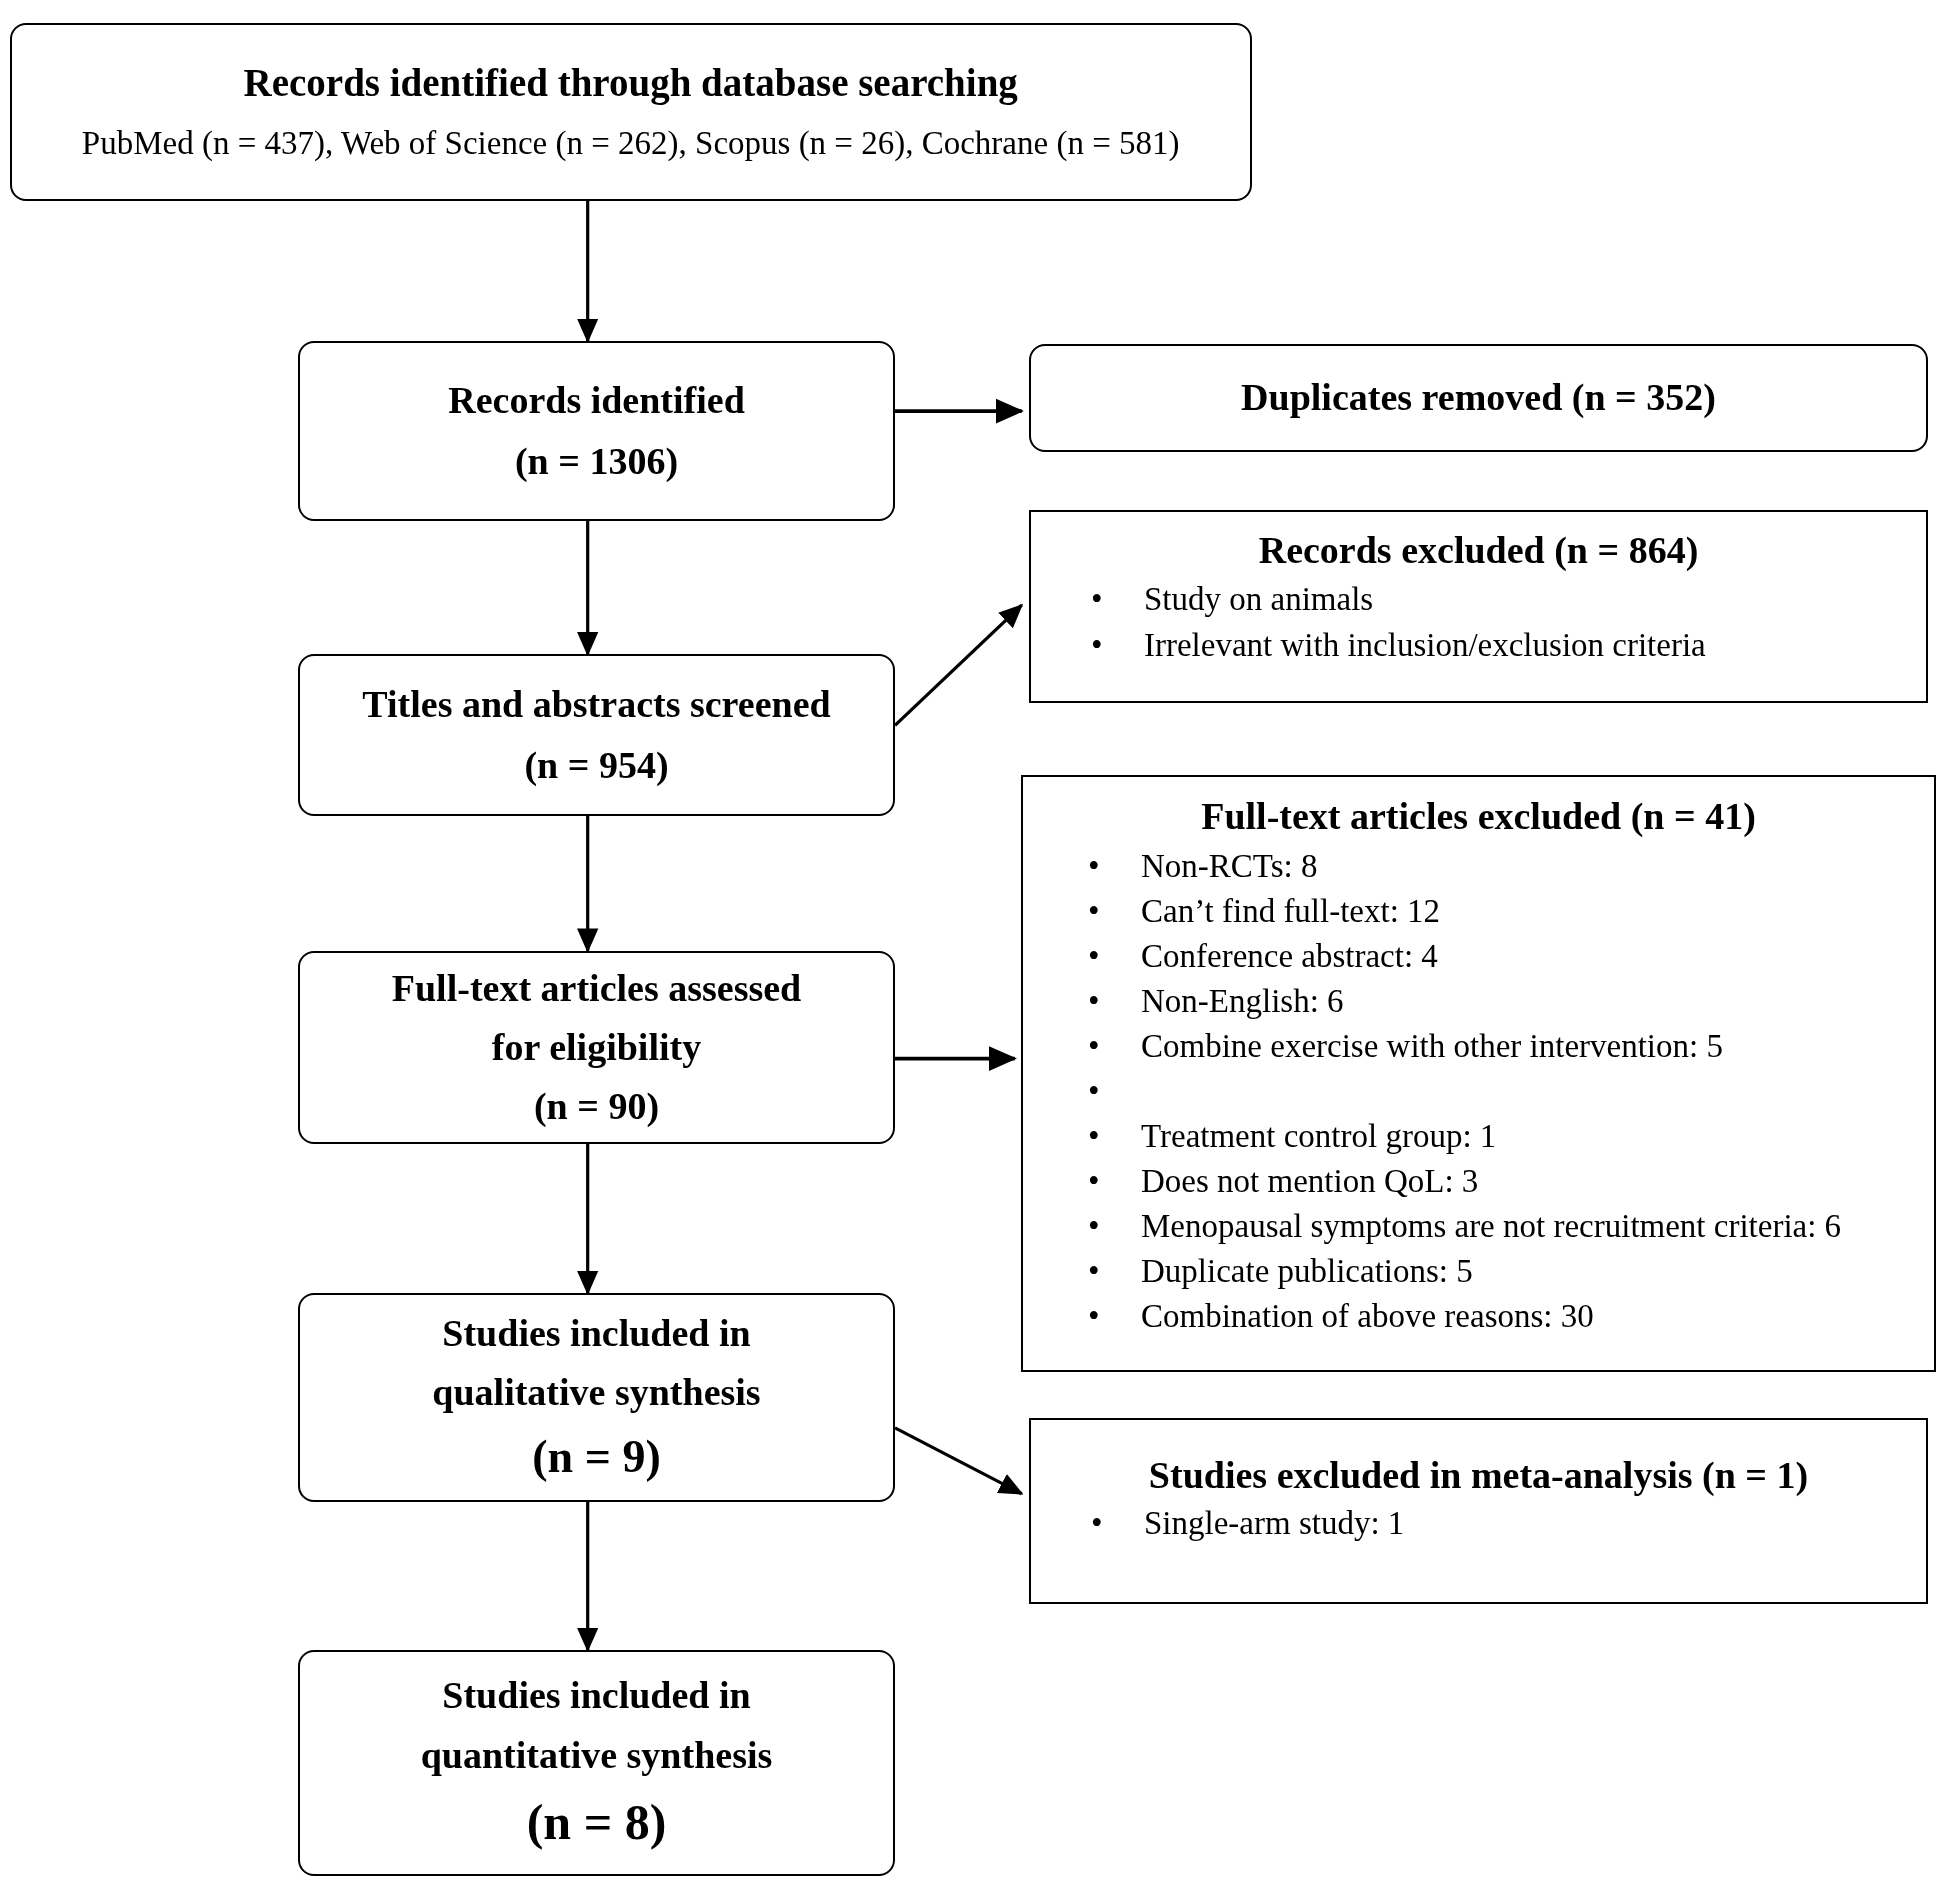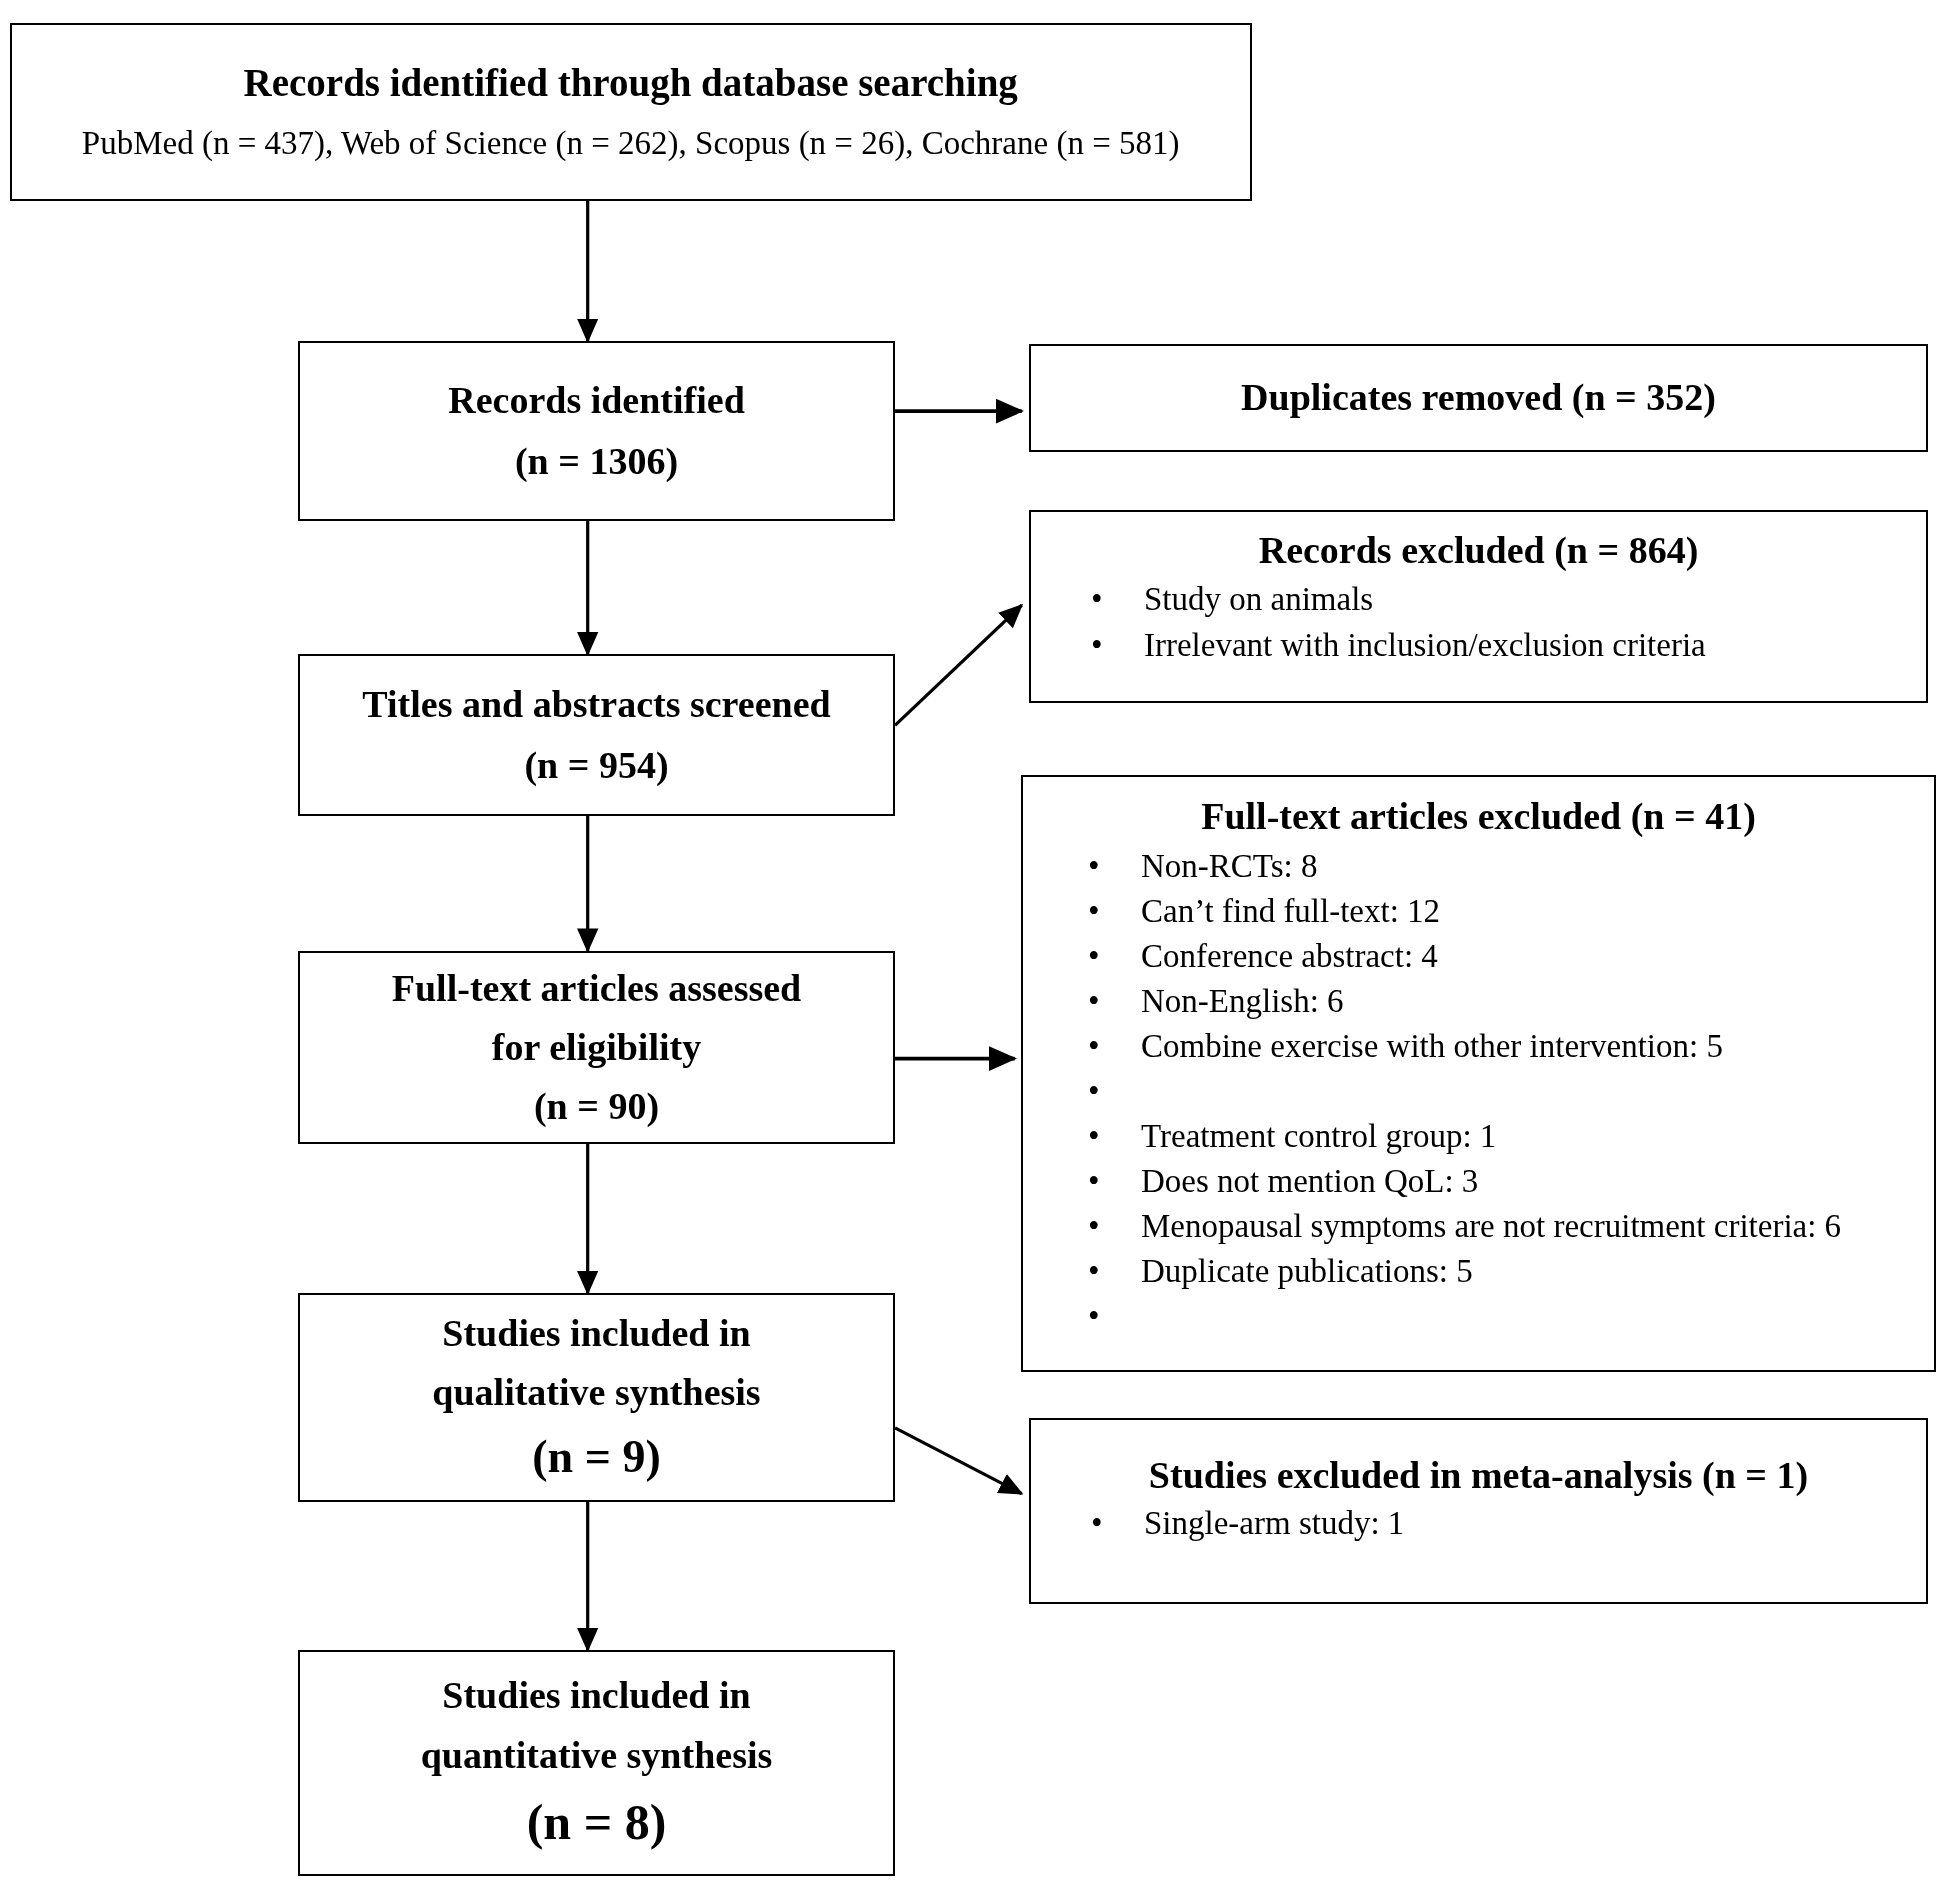--- a/index.html
+++ b/index.html
@@ -24,20 +24,21 @@
     box-sizing: border-box;
     border: 2.7px solid #000000;
     background: #ffffff;
     display: flex;
     flex-direction: column;
     justify-content: center;
   }
   .box.centered {
     align-items: center;
     text-align: center;
+    border-radius: 16px;
   }
   .ttl {
     font-weight: bold;
     line-height: 1.30;
     white-space: nowrap;
   }
   .sub {
     font-weight: normal;
     line-height: 1.30;
     white-space: nowrap;
@@ -184,20 +185,21 @@
       <li style="font-size:33px; padding-left:118px; height:45px;">
         <span class="bullet" style="left:65px;">•</span>
         <span class="txt">Menopausal symptoms are not recruitment criteria: 6</span>
       </li>
       <li style="font-size:33px; padding-left:118px; height:45px;">
         <span class="bullet" style="left:65px;">•</span>
         <span class="txt">Duplicate publications: 5</span>
       </li>
       <li style="font-size:33px; padding-left:118px; height:45px;">
         <span class="bullet" style="left:65px;">•</span>
+        <span class="txt">Combination of above reasons: 30</span>
       </li>
     </ul>
   </div>
 
   <div class="box centered" style="left:298px; top:1293px; width:597px; height:209px;">
     <div class="ttl" style="font-size:38px; margin-bottom:9.7px;">Studies included in</div>
     <div class="ttl" style="font-size:38px; margin-bottom:9.7px;">qualitative synthesis</div>
     <div class="ttl" style="font-size:46px;">(n = 9)</div>
   </div>
 

